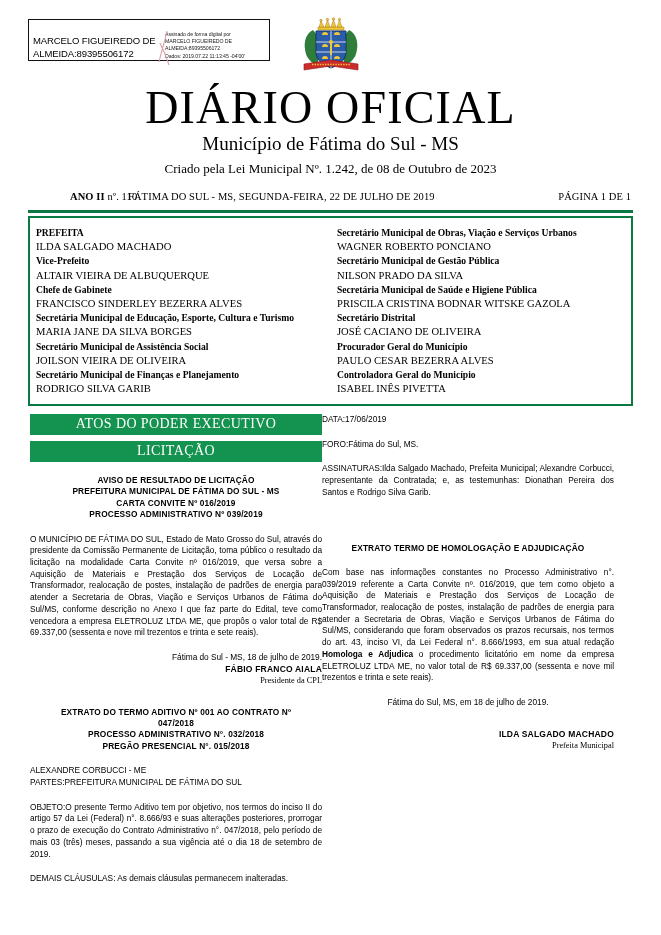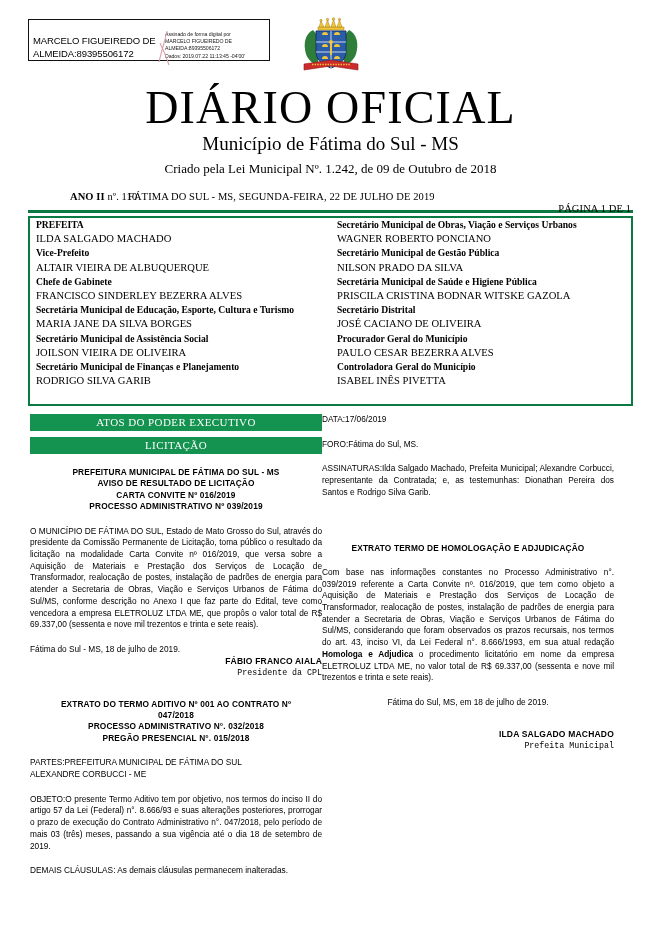--- a/index.html
+++ b/index.html
@@ -119,37 +119,37 @@
   }
   .issue-left .ano { font-weight: 600; margin-left: 40px; }
   .issue-center {
     position: absolute;
     left: 100px;
     top: 1px;
   }
   .issue-right {
     position: absolute;
     right: 2px;
-    top: 13px;
+    top: 1px;
   }
 
   
   .officials {
     position: absolute;
     left: 28px;
     top: 216px;
     width: 605px;
     height: 190px;
     border: 2px solid #0b7a42;
     box-sizing: border-box;
     display: flex;
   }
   .off-col {
     box-sizing: border-box;
-    padding: 0 6px 0 6px;
+    padding: 8px 6px 0 6px;
   }
   .off-col.left { width: 302px; }
   .off-col.right { width: 301px; }
   .off-role {
     font-family: "Liberation Serif", serif;
     font-size: 9.6px;
     line-height: 14.2px;
     font-weight: bold;
   }
   .off-name {
@@ -158,21 +158,21 @@
     line-height: 14.2px;
     font-weight: 400;
   }
 
   
   .sec-bar {
     background: #14924f;
     color: #ffffff;
     text-align: center;
     font-family: "Liberation Serif", serif;
-    font-size: 11px;
+    font-size: 14px;
     letter-spacing: 0.4px;
     padding: 2px 0 3px 0;
   }
 
   
   .col {
     position: absolute;
     top: 414px;
     width: 292px;
   }
@@ -188,35 +188,35 @@
     letter-spacing: 0.15px;
   }
   .body-text {
     font-family: "Liberation Sans", sans-serif;
     font-size: 8.3px;
     line-height: 11.7px;
     text-align: justify;
     letter-spacing: -0.02px;
   }
   .body-text.left-align { text-align: left; }
-  .body-text.right-align { }
+  .body-text.right-align { text-align: right; }
   .body-text.center-align { text-align: center; }
   .gap-m { height: 13px; }
   .gap-l { height: 20px; }
   .strong { font-weight: bold; }
   .sign-name {
     font-family: "Liberation Sans", sans-serif;
     font-size: 8.5px;
     line-height: 11.5px;
     font-weight: bold;
     text-align: right;
     letter-spacing: 0.2px;
   }
   .sign-role {
-    font-family: Liberation Mono, monospace;
+    font-family: Liberation Serif, serif;
     font-size: 8.3px;
     line-height: 11.5px;
     text-align: right;
   }
 </style>
 </head>
 <body>
 
 <div class="page">
 
@@ -265,21 +265,21 @@
       <circle cx="31" cy="26" r="2"></circle>
     </g>
 
     <path d="M4 48 L31 44 L58 48 L58 54 L31 50 L4 54 Z" fill="#cc2b2b" stroke="#8e1a1a" stroke-width="0.6"></path>
     <path d="M12 48.5 L50 48.5" stroke="#f2c63c" stroke-width="1.6" stroke-dasharray="1.4 1.2"></path>
   </svg>
 
   <div class="masthead">
     <div class="do-title">DIÁRIO OFICIAL</div>
     <div class="do-sub">Município de Fátima do Sul - MS</div>
-    <div class="do-law">Criado pela Lei Municipal Nº. 1.242, de 09 de Outubro de 2018</div>
+    <div class="do-law">Criado pela Lei Municipal Nº. 1.242, de 08 de Outubro de 2023</div>
   </div>
 
   <div class="issue-bar">
     <div class="issue-left">
       <span class="ano">ANO II</span>
       <span>nº. 110</span>
     </div>
     <div class="issue-center">FÁTIMA DO SUL - MS, SEGUNDA-FEIRA, 22 DE JULHO DE 2019</div>
     <div class="issue-right">PÁGINA 1 DE 1</div>
   </div>
@@ -314,42 +314,42 @@
       <div class="off-name">ISABEL INÊS PIVETTA</div>
     </div>
   </div>
 
   <div class="col left">
     <div class="sec-bar">ATOS DO PODER EXECUTIVO</div>
     <div style="height:6px"></div>
     <div class="sec-bar">LICITAÇÃO</div>
 
     <div class="gap-m"></div>
+    <div class="blk-title">AVISO DE RESULTADO DE LICITAÇÃO</div>
     <div class="blk-title">PREFEITURA MUNICIPAL DE FÁTIMA DO SUL - MS</div>
-    <div class="blk-title">AVISO DE RESULTADO DE LICITAÇÃO</div>
     <div class="blk-title">CARTA CONVITE Nº 016/2019</div>
     <div class="blk-title">PROCESSO ADMINISTRATIVO Nº 039/2019</div>
 
     <div class="gap-m"></div>
     <div class="body-text">O MUNICÍPIO DE FÁTIMA DO SUL, Estado de Mato Grosso do Sul, através do presidente da Comissão Permanente de Licitação, toma público o resultado da licitação na modalidade Carta Convite nº 016/2019, que versa sobre a Aquisição de Materiais e Prestação dos Serviços de Locação de Transformador, realocação de postes, instalação de padrões de energia para atender a Secretaria de Obras, Viação e Serviços Urbanos de Fátima do Sul/MS, conforme descrição no Anexo I que faz parte do Edital, teve como vencedora a empresa ELETROLUZ LTDA ME, que propôs o valor total de R$ 69.337,00 (sessenta e nove mil trezentos e trinta e sete reais).</div>
 
     <div class="gap-m"></div>
     <div class="body-text right-align">Fátima do Sul - MS, 18 de julho de 2019.</div>
     <div class="sign-name">FÁBIO FRANCO AIALA</div>
     <div class="sign-role">Presidente da CPL</div>
 
     <div class="gap-l"></div>
     <div class="blk-title">EXTRATO DO TERMO ADITIVO Nº 001 AO CONTRATO Nº</div>
     <div class="blk-title">047/2018</div>
     <div class="blk-title">PROCESSO ADMINISTRATIVO N°. 032/2018</div>
     <div class="blk-title">PREGÃO PRESENCIAL N°. 015/2018</div>
 
     <div class="gap-m"></div>
+    <div class="body-text left-align">ALEXANDRE CORBUCCI - ME</div>
     <div class="body-text left-align">PARTES:PREFEITURA MUNICIPAL DE FÁTIMA DO SUL</div>
-    <div class="body-text left-align">ALEXANDRE CORBUCCI - ME</div>
 
     <div class="gap-m"></div>
     <div class="body-text">OBJETO:O presente Termo Aditivo tem por objetivo, nos termos do inciso II do artigo 57 da Lei (Federal) n°. 8.666/93 e suas alterações posteriores, prorrogar o prazo de execução do Contrato Administrativo n°. 047/2018, pelo período de mais 03 (três) meses, passando a sua vigência até o dia 18 de setembro de 2019.</div>
 
     <div class="gap-m"></div>
     <div class="body-text">DEMAIS CLÁUSULAS: As demais cláusulas permanecem inalteradas.</div>
   </div>
 
   <div class="col right">
     <div class="body-text left-align">DATA:17/06/2019</div>

